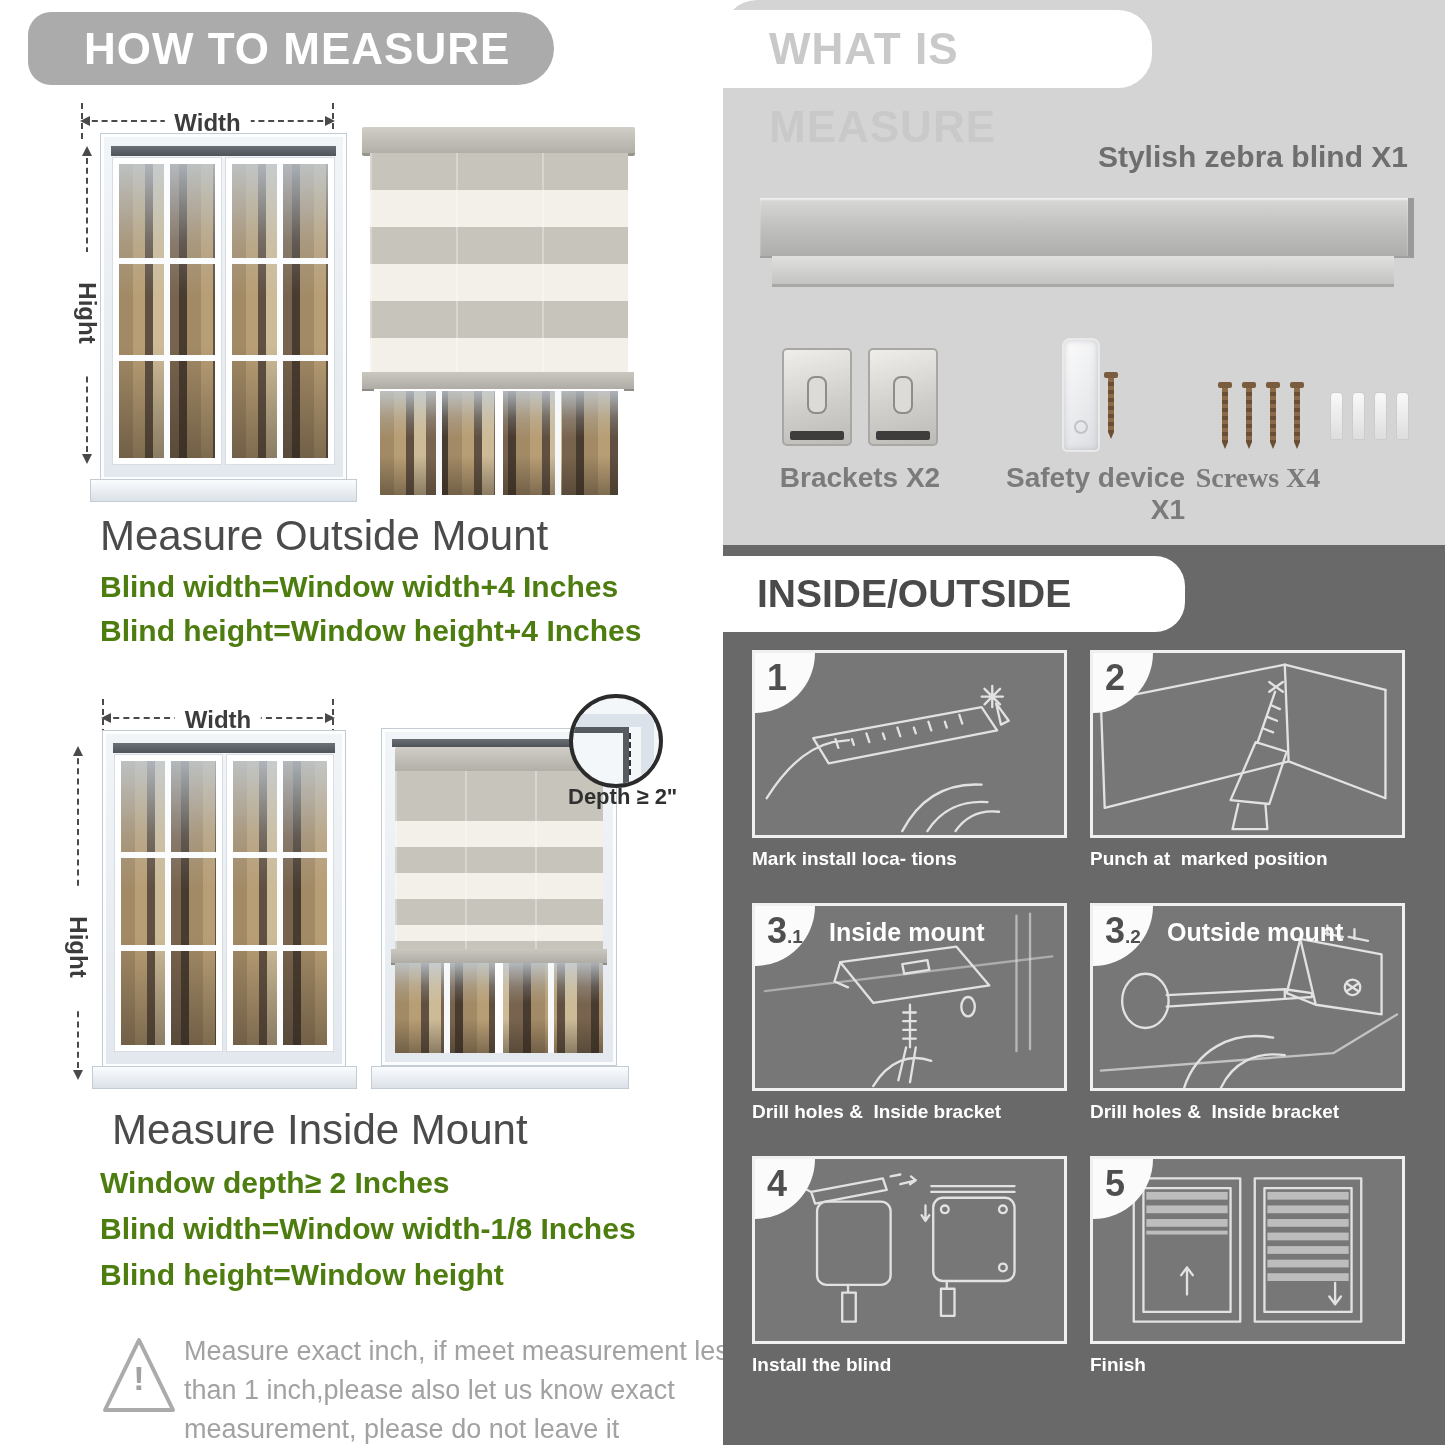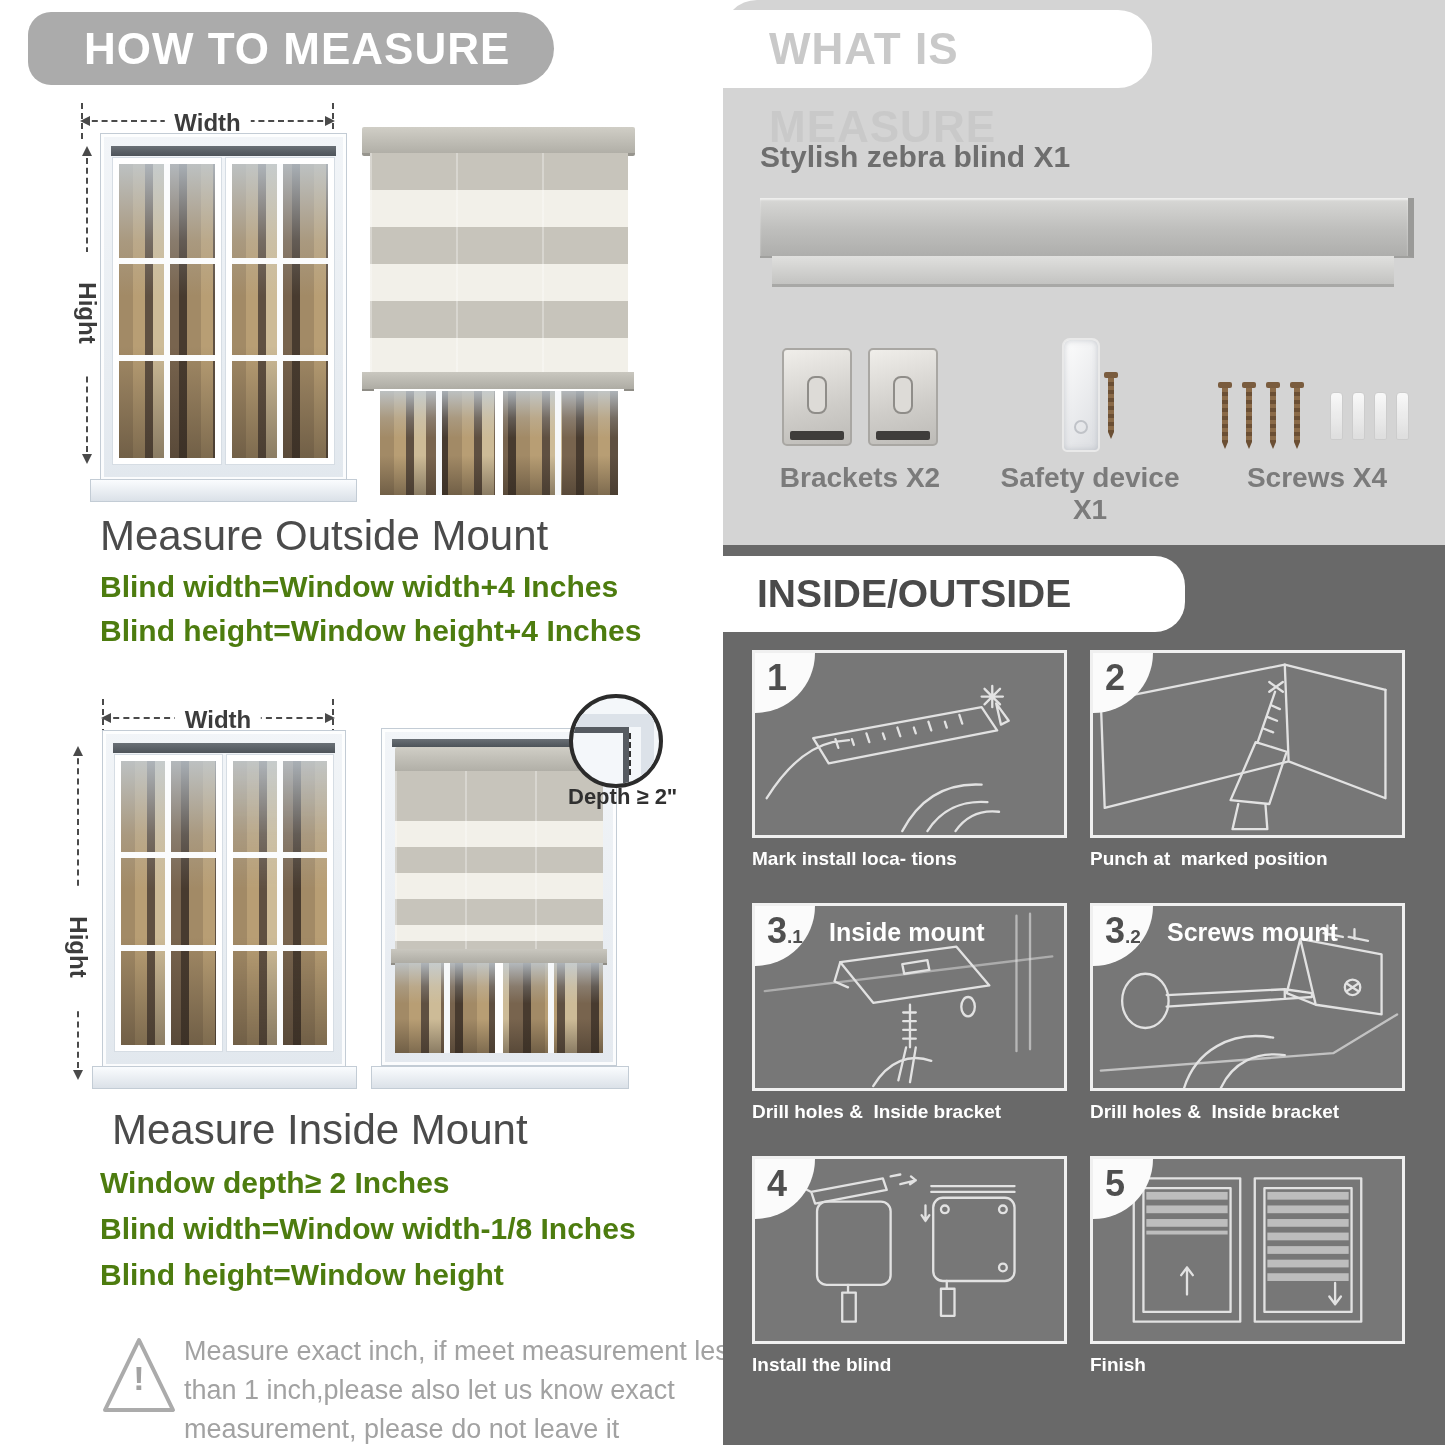--- a/index.html
+++ b/index.html
@@ -75,21 +75,21 @@
   .depth-label{font-size:22px;font-weight:bold;color:#303030;}
 
   .warn-text{font-size:27px;color:#a2a2a2;line-height:39px;}
   .warn-mark{position:absolute;left:0;top:0;width:78px;text-align:center;line-height:96px;
     font-size:34px;font-weight:bold;color:#a2a2a2;}
 
   
   .sec-light{left:723px;top:0;width:722px;height:545px;background:#d4d4d4;border-radius:34px 0 0 0;}
   .inc-banner{left:723px;top:10px;width:383px;height:78px;background:#ffffff;border-radius:0 34px 34px 0;
     line-height:78px;padding-left:46px;font-size:44px;font-weight:bold;color:#c9c9c9;letter-spacing:1px;}
-  .inc-product{left:760px;top:140px;width:648px;text-align:left;font-size:30px;font-weight:bold;color:#6e6e6e;}
+  .inc-product{left:760px;top:140px;width:648px;text-align:right;font-size:30px;font-weight:bold;color:#6e6e6e;}
   .headrail-top{left:760px;top:198px;width:648px;height:58px;
     background:linear-gradient(180deg,#d8d8d6 0%,#bebebc 55%,#aeaeac 100%);
     border-right:6px solid #9a9a98;border-bottom:2px solid #a0a09e;box-shadow:inset 0 2px 2px rgba(255,255,255,.6);}
   .headrail-bottom{left:772px;top:256px;width:622px;height:28px;
     background:linear-gradient(180deg,#e0e0de,#c3c3c1);border-bottom:3px solid #a8a8a6;}
 
   .bracket{width:66px;height:94px;background:linear-gradient(165deg,#f0eeea,#cfcdc9 60%,#bdbbb7);
     border:2px solid #a9a7a3;border-radius:5px;position:relative;}
   .bracket::before{content:"";position:absolute;left:50%;top:28%;transform:translateX(-50%);
     width:16px;height:34px;border:2px solid #8f8d89;border-radius:8px;background:#dddbd7;}
@@ -247,35 +247,35 @@
   <div class="abs headrail-bottom"></div>
 
   <div class="abs" style="left:770px;top:348px;width:180px;display:flex;gap:16px;justify-content:center;">
     <div class="bracket"></div>
     <div class="bracket"></div>
   </div>
   <div class="abs item-label" style="left:770px;top:462px;width:180px;">Brackets X2</div>
 
   <div class="abs safety"></div>
   <div class="abs screw" style="left:1108px;top:378px;"></div>
-  <div class="abs item-label" style="left:995px;top:462px;width:190px;">Safety device X1</div>
+  <div class="abs item-label" style="left:995px;top:462px;width:190px;text-align:right;">Safety device X1</div>
 
   <div class="abs" style="left:1222px;top:388px;display:flex;gap:18px;">
     <div class="screw"></div>
     <div class="screw"></div>
     <div class="screw"></div>
     <div class="screw"></div>
   </div>
   <div class="abs" style="left:1330px;top:392px;display:flex;gap:9px;">
     <div class="anchor"></div>
     <div class="anchor"></div>
     <div class="anchor"></div>
     <div class="anchor"></div>
   </div>
-  <div class="abs item-label" style="left:1222px;top:462px;width:190px;">Screws X4</div>
+  <div class="abs item-label" style="left:1163px;top:462px;width:190px;font-family:Liberation Serif, serif;">Screws X4</div>
 
   <div class="abs sec-dark"></div>
   <div class="abs mnt-banner">INSIDE/OUTSIDE MOUNT</div>
 
   <div class="panel" style="left:752px;top:650px;">
     <div class="pbox">
       <svg class="art" viewBox="0 0 315 188">
         <path d="M10 150 C30 118 52 98 78 92 L95 90"></path>
         <path d="M58 88 L232 56 L248 80 L74 114 Z"></path>
         <path d="M84 98 l-3 -9 M100 95 l-2 -6 M116 92 l-3 -9 M132 89 l-2 -6 M148 86 l-3 -9 M164 83 l-2 -6 M180 80 l-3 -9 M196 77 l-2 -6 M212 73 l-3 -9"></path>
@@ -335,21 +335,21 @@
         <path d="M236 28 l20 4 M262 32 l20 4 M240 20 v10 M268 24 v10"></path>
         <circle cx="266" cy="84" r="8"></circle>
         <path d="M260 80 l12 8 M272 80 l-12 8"></path>
         <ellipse cx="52" cy="98" rx="24" ry="28"></ellipse>
         <path d="M74 92 L196 86 M74 104 L196 96 M196 86 L224 90 L224 94 L196 96 Z"></path>
         <path d="M92 188 C104 150 140 128 184 136 M130 188 C142 162 166 150 196 154"></path>
       </svg>
       <div class="badge">
         <span class="badge-num">3</span><span class="badge-sub">.2</span>
       </div>
-      <div class="inlabel">Screws mount</div>
+      <div class="inlabel">Outside mount</div>
     </div>
     <div class="pcap">Drill holes &amp;  Inside bracket</div>
   </div>
 
   <div class="panel" style="left:752px;top:1156px;">
     <div class="pbox">
       <svg class="art" viewBox="0 0 315 188">
         <path d="M56 34 L130 20 L134 32 L60 46 Z M48 30 l8 4 M138 18 l10 -2"></path>
         <rect x="62" y="44" width="76" height="86" rx="10"></rect>
         <path d="M94 130 v8 M88 138 h14 v30 h-14 Z"></path>

